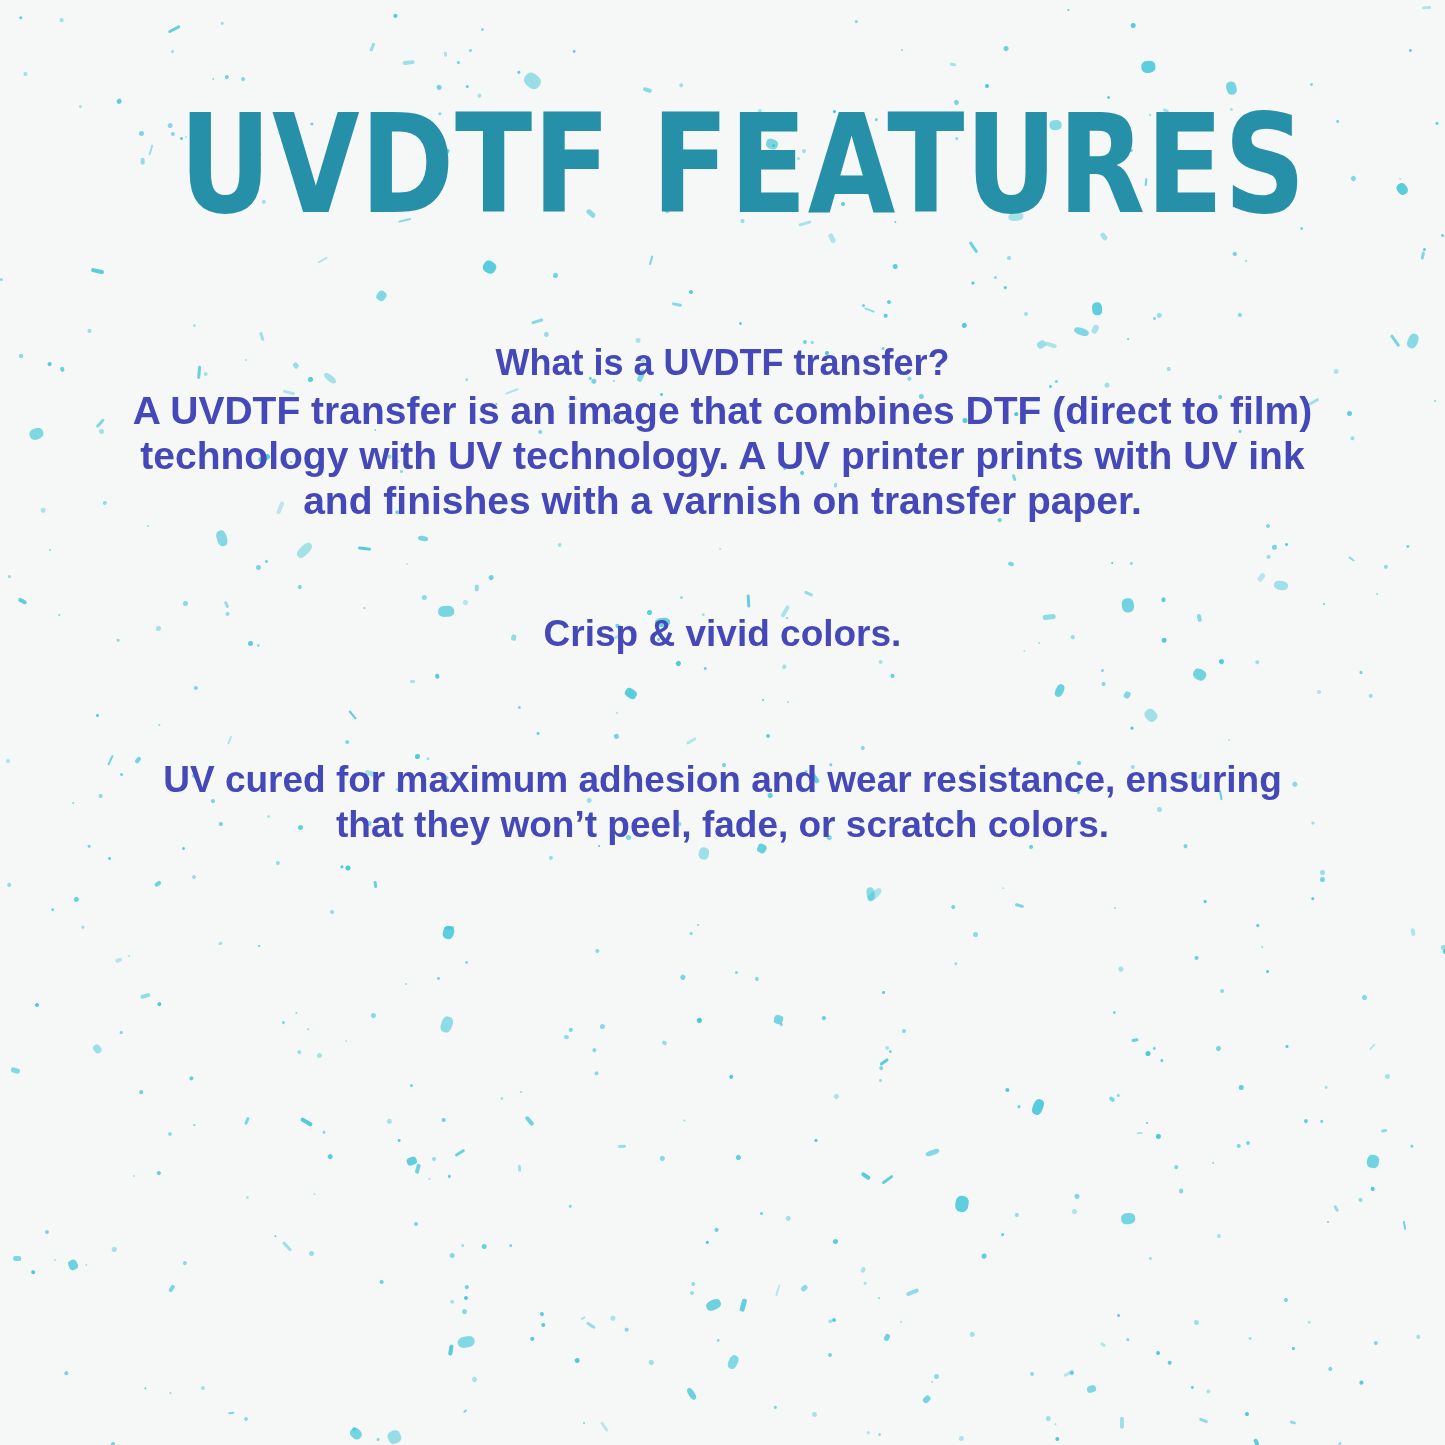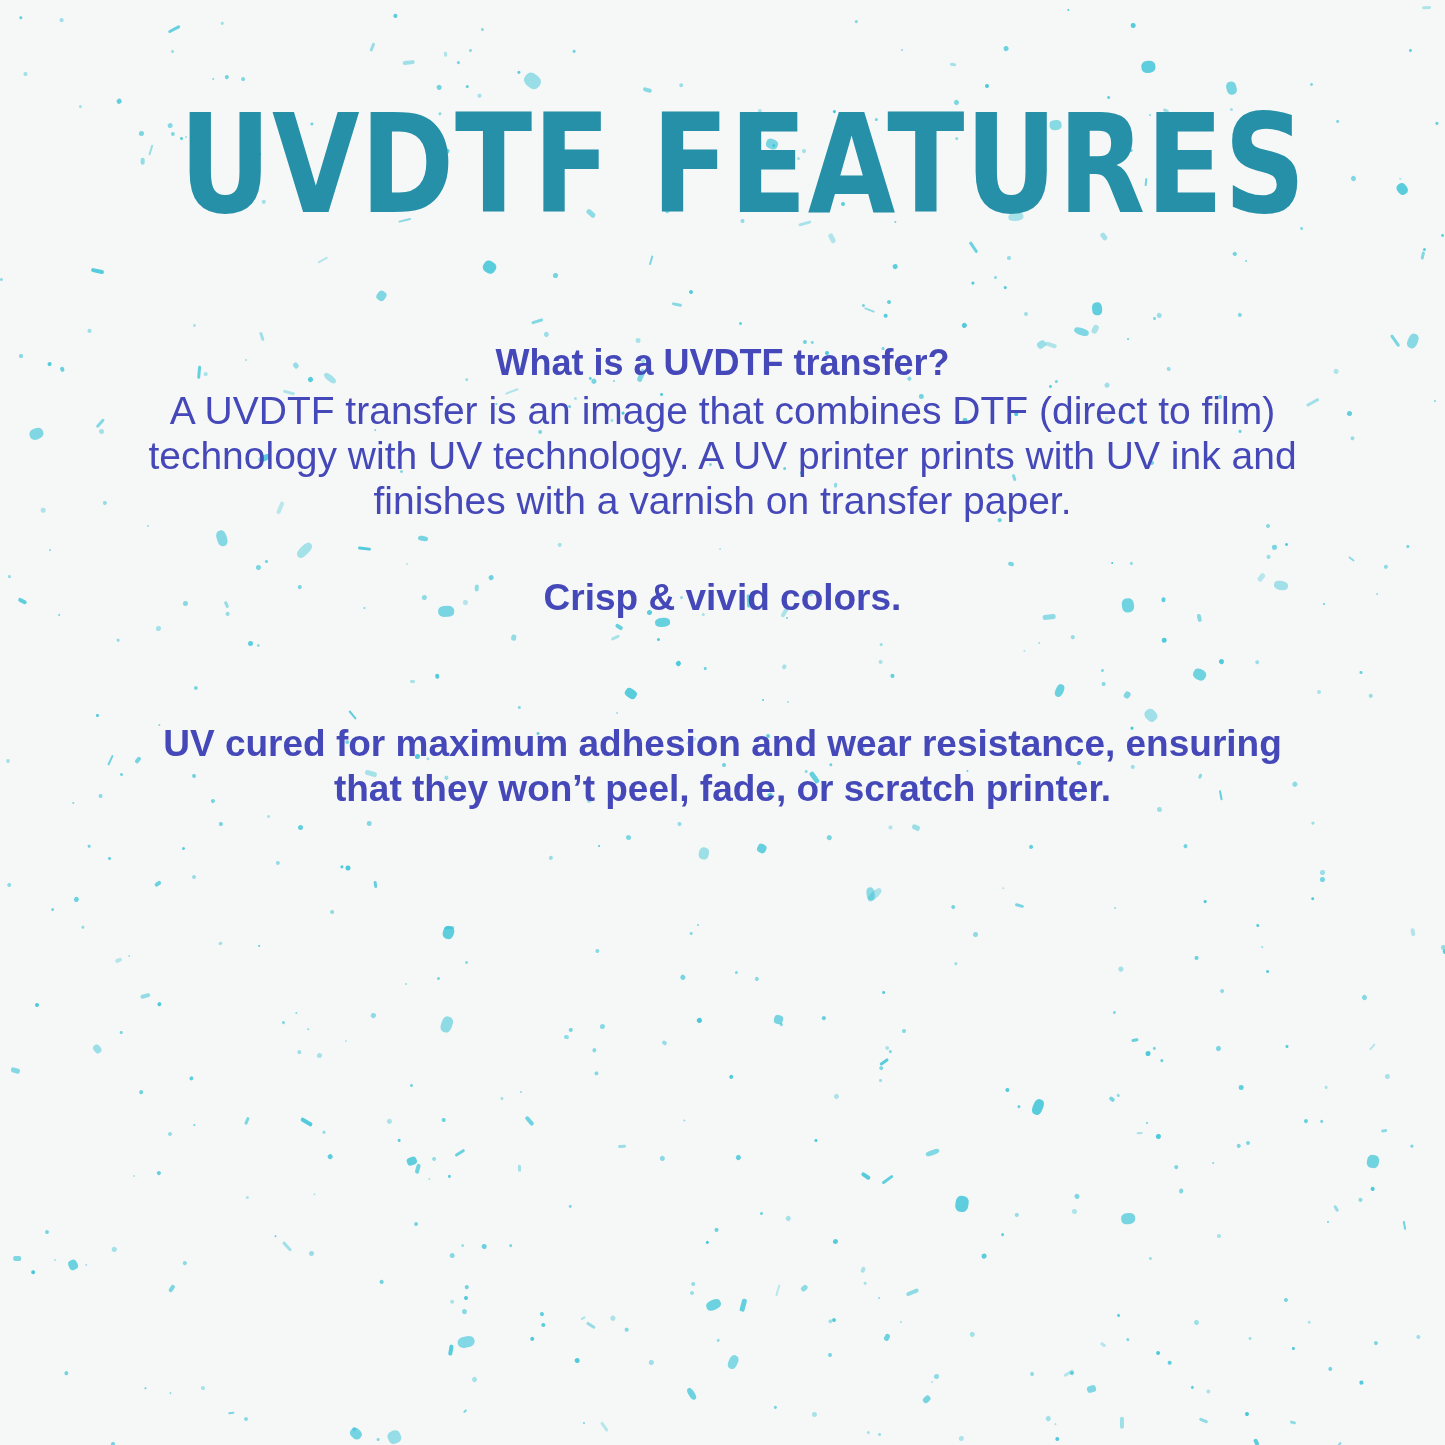--- a/index.html
+++ b/index.html
@@ -67,33 +67,33 @@
     padding: 0 70px;
   }
   .intro-q {
     font-weight: bold;
     font-size: 36px;
     display: block;
     margin-bottom: 4px;
   }
   .intro-body {
     display: block;
-    font-weight: 400;
+    font-weight: 700;
   }
 
   .feature {
     text-align: center;
     color: #4548b8;
     font-weight: bold;
     font-size: 37px;
     line-height: 1.22;
     padding: 0 95px;
   }
   .f1 { margin-top: 112px; }
-  .f2 { margin-top: 52px; }
+  .f2 { margin-top: 88px; }
   .f3 { margin-top: 96px; }
   .f4 { margin-top: 100px; padding: 0 80px; }
 </style>
 </head>
 <body>
 
 <div id="poster">
 
   <div id="speckles">
       <span class="spk" style="left:719.0px;top:548.1px;width:2.2px;height:2.2px;border-radius:50%;opacity:0.35;background:#2bbfd4;transform:rotate(24deg);"></span>
@@ -724,16 +724,16 @@
 
     <div class="intro">
       <span class="intro-q">What is a UVDTF transfer?</span>
       <span class="intro-body">A UVDTF transfer is an image that combines DTF (direct to film) technology with UV technology.  A UV printer prints with UV ink and finishes with a varnish on transfer paper.</span>
     </div>
 
 
     <div class="feature f2">Crisp &amp; vivid colors.</div>
 
 
-    <div class="feature f4">UV cured for maximum adhesion and wear resistance, ensuring that they won’t peel, fade, or scratch printer.</div>
+    <div class="feature f4">UV cured for maximum adhesion and wear resistance, ensuring that they won’t peel, fade, or scratch colors.</div>
 
   </div>
 </div>
 
 </body></html>

